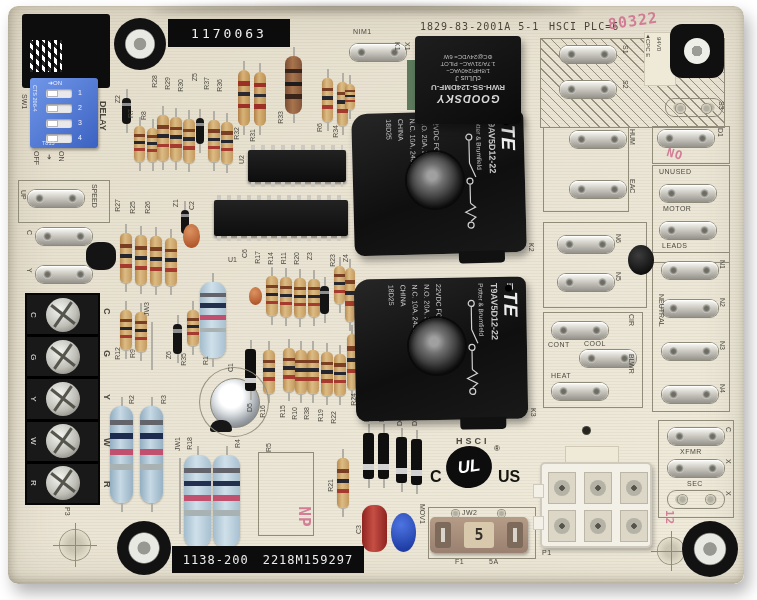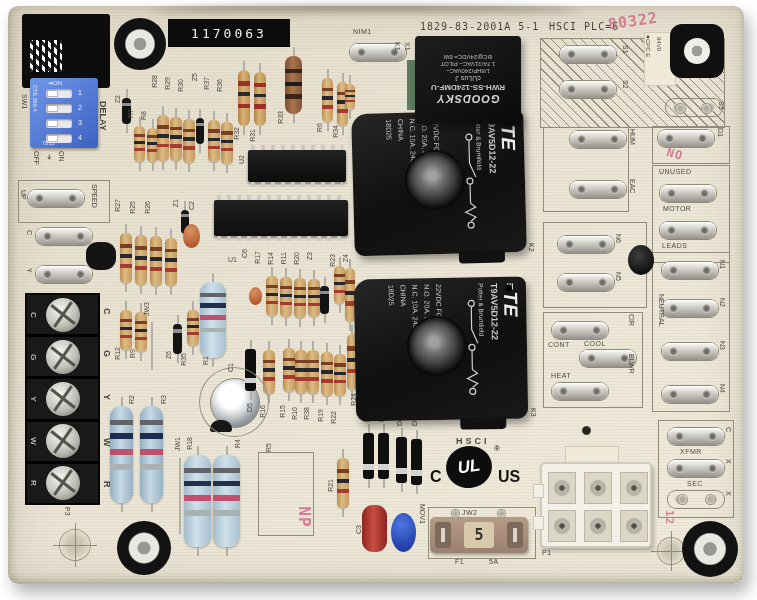--- a/index.html
+++ b/index.html
@@ -251,20 +251,24 @@
     <div class="p1tab" style="top:52px"></div>
   </div>
 
   <div class="ulwrap">
     <span class="ulc">C</span>
     <div class="ulmark">UL</div>
     <span class="ulreg">®</span>
     <span class="ulus">US</span>
   </div>
 
+  <div class="blabel">
+    <span>1138-200</span>
+    <span>2218M159297</span>
+  </div>
 <div class="sbox hatch" style="position: absolute; left: 540px; top: 38px; width: 183px; height: 88px;"></div>
     <div class="sbox" style="position: absolute; left: 543px; top: 127px; width: 84px; height: 83px;"></div>
     <div class="sbox" style="position: absolute; left: 652px; top: 126px; width: 76px; height: 36px;"></div>
     <div class="sbox" style="position: absolute; left: 652px; top: 165px; width: 76px; height: 96px;"></div>
     <div class="sbox" style="position: absolute; left: 543px; top: 222px; width: 102px; height: 84px;"></div>
     <div class="sbox" style="position: absolute; left: 652px; top: 252px; width: 76px; height: 158px;"></div>
     <div class="sbox" style="position: absolute; left: 543px; top: 312px; width: 98px; height: 94px;"></div>
     <div class="sbox" style="position: absolute; left: 658px; top: 420px; width: 74px; height: 96px;"></div>
     <div class="sbox" style="position: absolute; left: 428px; top: 507px; width: 106px; height: 50px;"></div>
     <div class="sbox" style="position: absolute; left: 258px; top: 452px; width: 54px; height: 82px;"></div>

